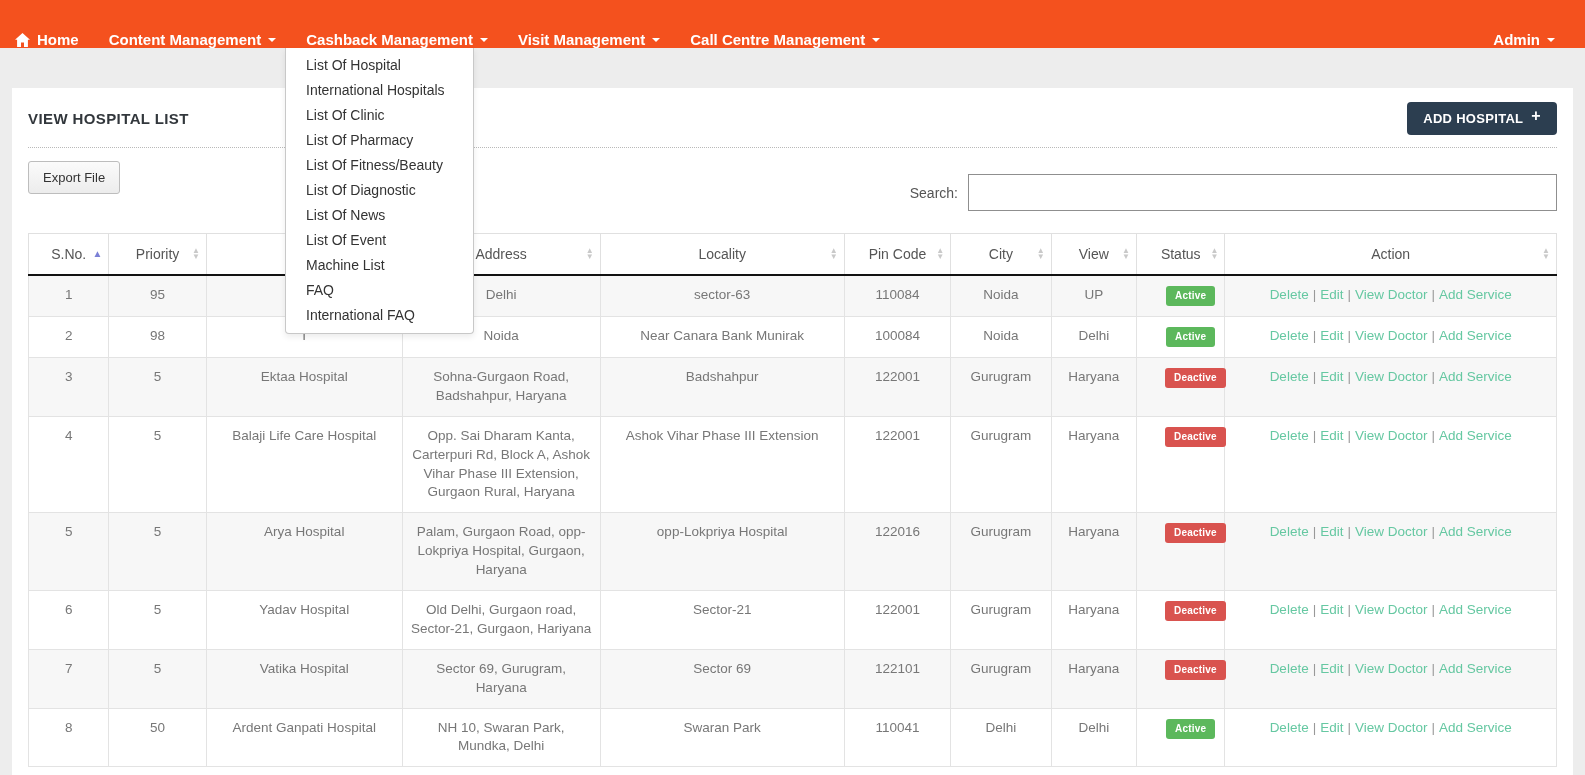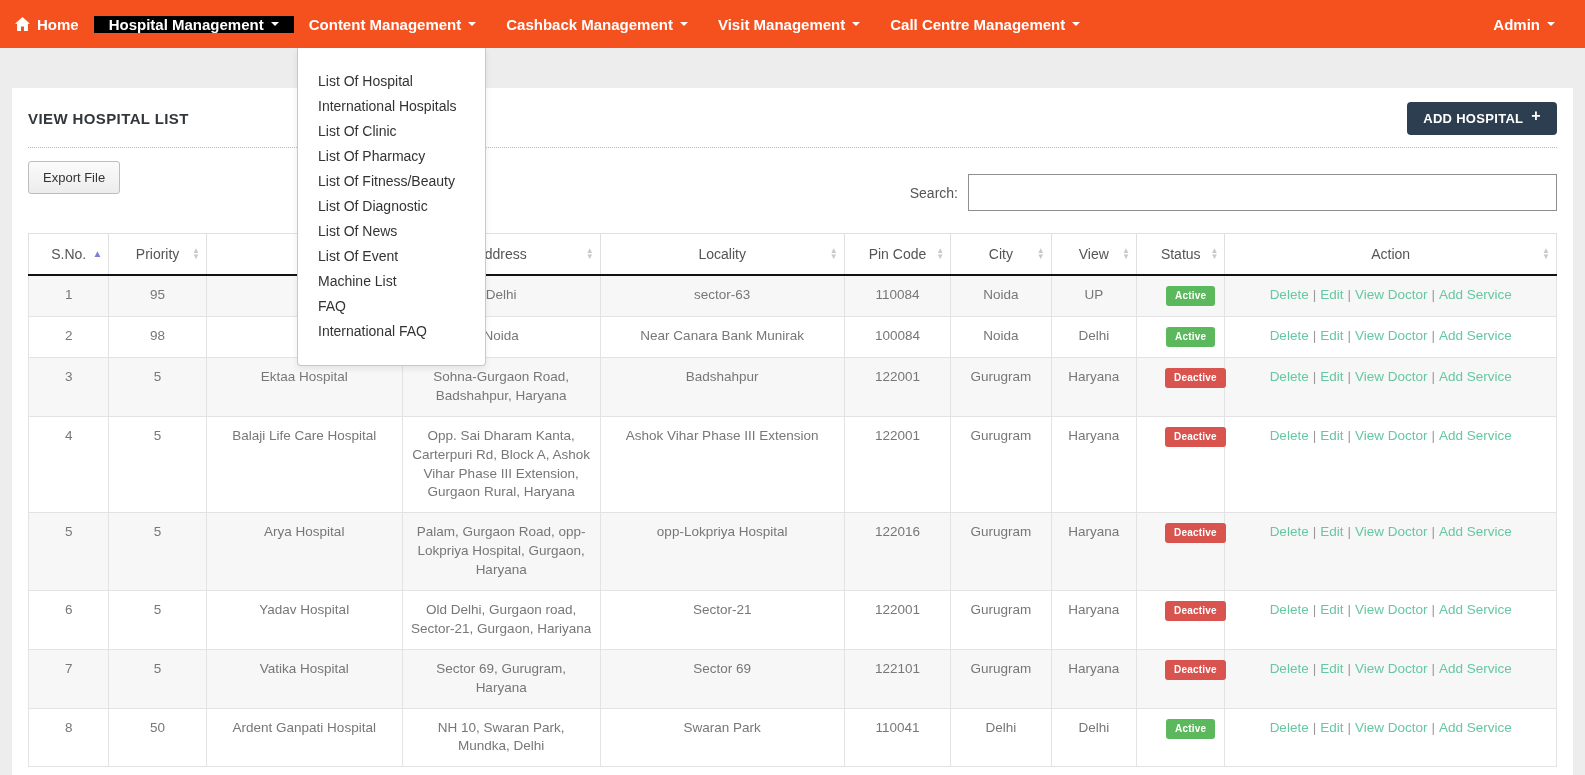--- a/index.html
+++ b/index.html
@@ -5,37 +5,37 @@
   * { margin:0; padding:0; box-sizing:border-box; }
   html,body { width:1585px; height:775px; overflow:hidden; }
   body {
     font-family:"Liberation Sans","DejaVu Sans",sans-serif;
     background:#ededed;
     position:relative;
   }
 
   
   .navbar {
-    height:48px; background:#f4511e; display:flex; align-items:center;
+    height:48px; background:#f4511e; display:flex; align-items:flex-end;
     color:#fff; font-size:15px; font-weight:bold;
   }
   .nav-item { display:flex; align-items:center; padding:0 15px; cursor:pointer; white-space:nowrap; }
   .nav-item.active { background:#000; }
   .nav-item .home-glyph { margin-right:7px; display:inline-flex; }
   .caret {
     width:0; height:0; border-left:4px solid transparent; border-right:4px solid transparent;
     border-top:4px solid #fff; margin-left:7px; display:inline-block;
   }
   .nav-right { margin-left:auto; padding:0 30px; }
 
   
   .dropdown {
-    position:absolute; left:297px; top:48px; width:189px;
+    position:absolute; left:285px; top:48px; width:189px;
     background:#fff; border:1px solid #c8c8c8; border-top:none;
-    border-radius:0 0 4px 4px; padding:21px 0; z-index:30;
+    border-radius:0 0 4px 4px; padding:5px 0; z-index:30;
     box-shadow:0 3px 6px rgba(0,0,0,.08);
   }
   .dropdown-item { padding:4px 20px; font-size:14px; line-height:17px; color:#333; cursor:pointer; }
 
   
   .panel { background:#fff; margin:40px 12px 0; padding:14px 16px 16px; min-height:660px; }
   .panel-head {
     display:flex; justify-content:space-between; align-items:center;
     padding-bottom:12px; border-bottom:1px dotted #b9b9b9;
   }
@@ -92,24 +92,20 @@
 
 <nav class="navbar">
   <div style="display:flex; align-items:stretch;">
       <div class="nav-item">
         <span class="home-glyph">
           <svg width="15" height="14" viewBox="0 0 16 15">
             <path fill="#fff" d="M8 0L0 7.2h2.2V15h4.2v-4.8h3.2V15h4.2V7.2H16z"></path>
           </svg>
         </span>
         <span>Home</span>
-      </div>
-      <div class="nav-item active">
-        <span>Hospital Management</span>
-        <span class="caret"></span>
       </div>
       <div class="nav-item">
         <span>Content Management</span>
         <span class="caret"></span>
       </div>
       <div class="nav-item">
         <span>Cashback Management</span>
         <span class="caret"></span>
       </div>
       <div class="nav-item">

